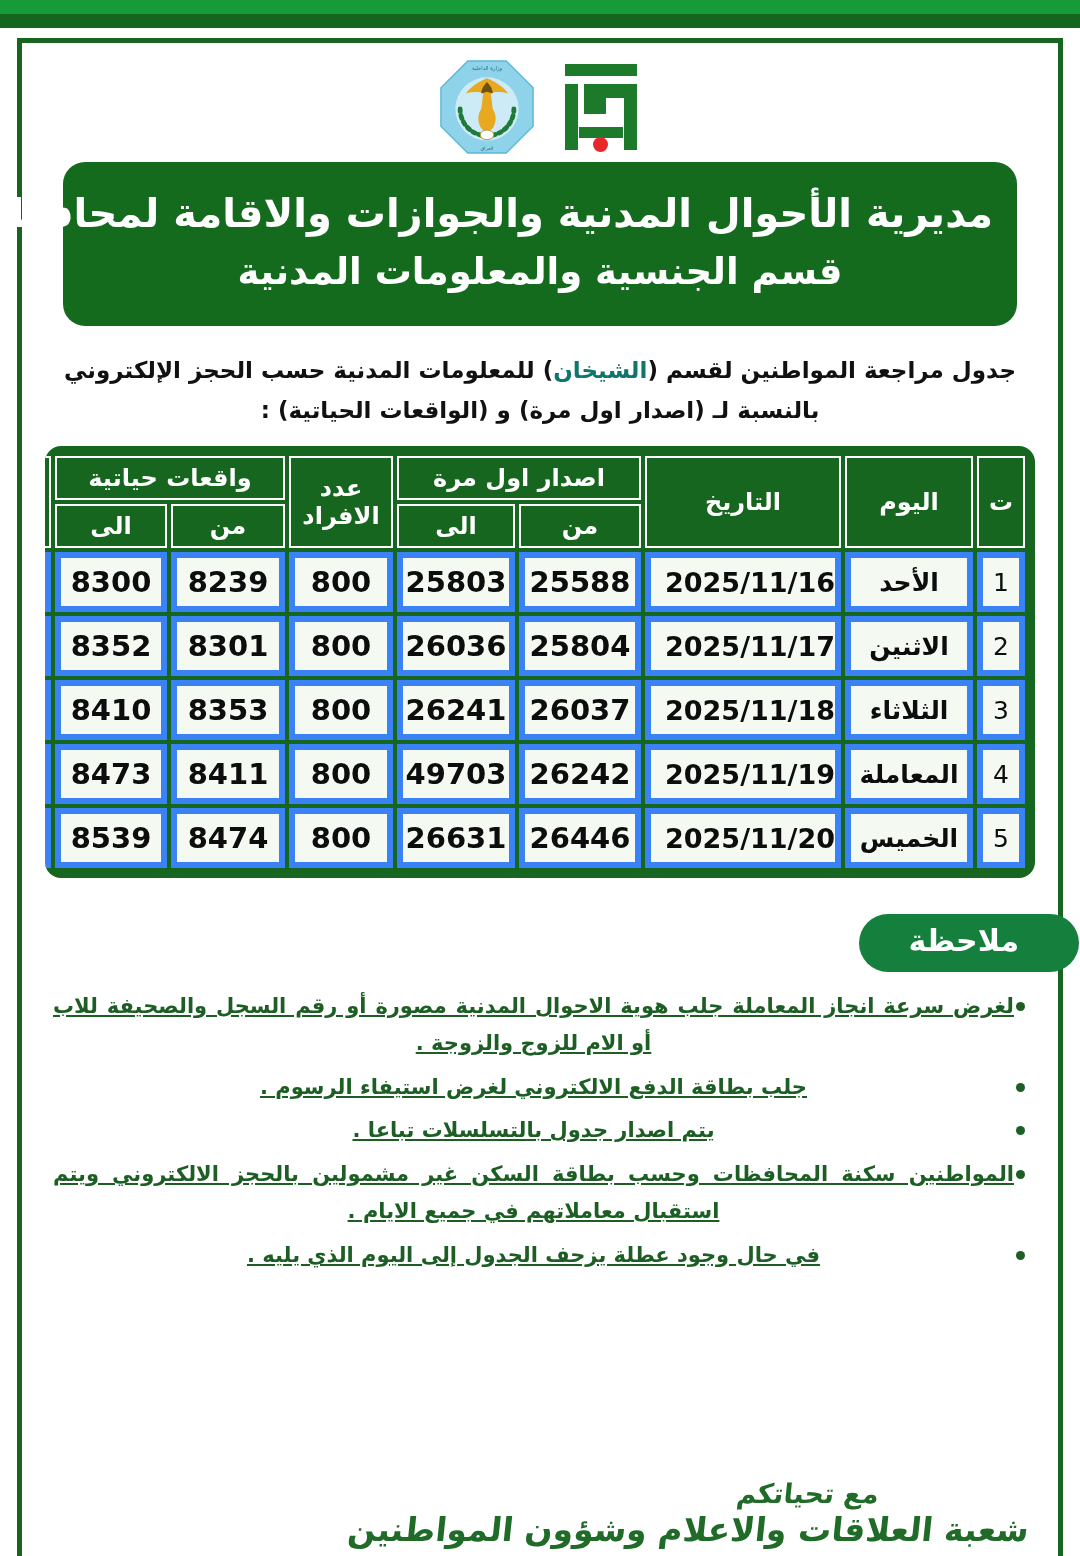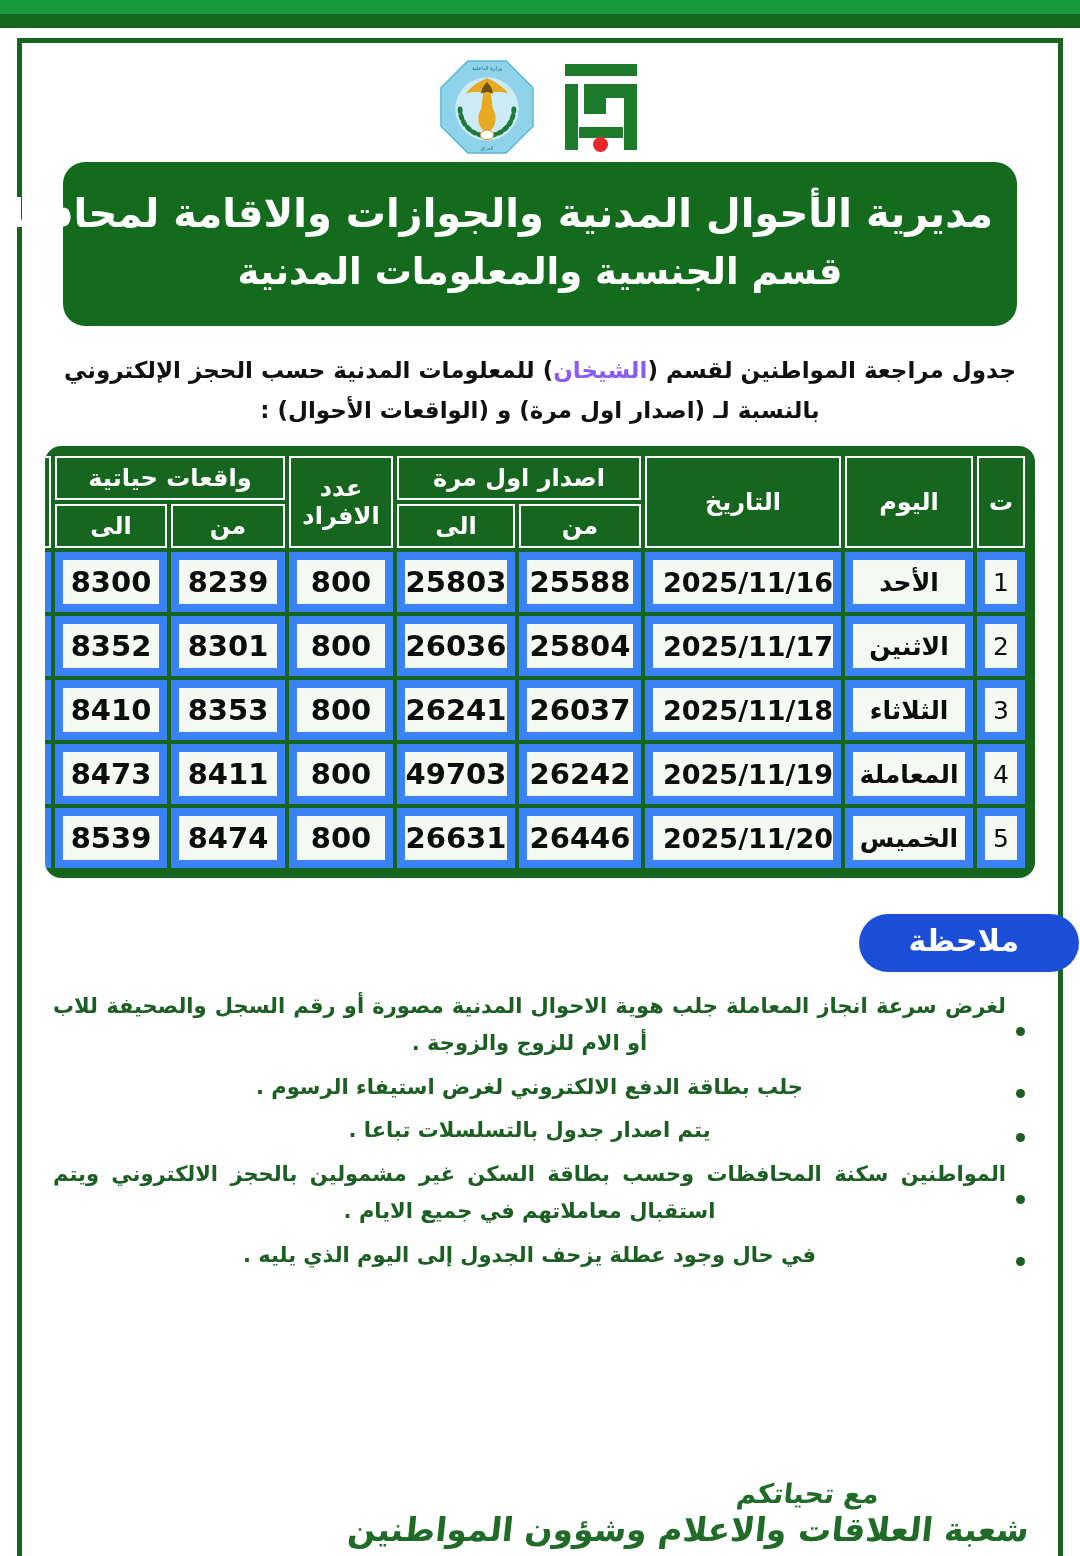--- a/index.html
+++ b/index.html
@@ -140,21 +140,21 @@
 
   
   .intro {
     margin: 24px 14px 0 14px;
     text-align: center;
     font-size: 23px;
     font-weight: 700;
     line-height: 1.75;
     color: #111111;
   }
-  .intro .hl { color: #8b5cf6; }
+  .intro .hl { color: #0f766e; }
 
   
   .table-wrap {
     margin: 16px 10px 0 10px;
     background: #17661f;
     border-radius: 16px;
     padding: 6px;
     overflow: hidden;
   }
   table.sched {
@@ -177,21 +177,21 @@
     border-bottom: 2px solid #ffffff;
   }
   table.sched td {
     background: #f4faf2;
     color: #0d0d0d;
     font-size: 29px;
     font-weight: 700;
     text-align: center;
     vertical-align: middle;
     height: 60px;
-    border: 8px solid #3b82f6;
+    border: 6px solid #3b82f6;
   }
   table.sched td.day {
     font-size: 25px;
   }
   table.sched td.idx {
     font-size: 25px;
     font-weight: 500;
   }
   table.sched td.date {
     font-size: 27px;
@@ -212,43 +212,44 @@
 
   
   .note-badge-row {
     margin-top: 36px;
     display: flex;
     justify-content: flex-start;
     position: relative;
     height: 58px;
   }
   .note-badge {
-    background: #1d4ed8;
+    background: #15803d;
     color: #ffffff;
     font-size: 30px;
     font-weight: 700;
     border-radius: 30px;
     padding: 10px 60px 12px 50px;
     margin-right: -34px;
     line-height: 1.1;
   }
 
   
   .notes {
     margin: 16px 20px 0 18px;
     color: #1c5e23;
     font-size: 21px;
     font-weight: 700;
     line-height: 1.75;
   }
   .note-item {
     display: flex;
-    align-items: center;
-    gap: 10px;
+    align-items: flex-start;
+    gap: 2px;
     margin-bottom: 7px;
+    text-decoration: underline;
   }
   .note-bullet {
     flex: 0 0 auto;
     width: 9px; height: 9px;
     border-radius: 50%;
     background: #1c5e23;
     margin-top: 14px;
   }
   .note-text {
     flex: 1 1 auto;
@@ -328,21 +329,21 @@
 
     <div class="banner">
       <div class="banner-line1">مديرية الأحوال المدنية والجوازات والاقامة لمحافظة نينوى</div>
       <div class="banner-line2">قسم الجنسية والمعلومات المدنية</div>
     </div>
 
     <div class="intro">
       <div>
         <span>جدول مراجعة المواطنين لقسم (</span><span class="hl">الشيخان</span><span>) للمعلومات المدنية حسب الحجز الإلكتروني</span>
       </div>
-      <div>بالنسبة لـ (اصدار اول مرة) و (الواقعات الأحوال) :</div>
+      <div>بالنسبة لـ (اصدار اول مرة) و (الواقعات الحياتية) :</div>
     </div>
 
     <div class="table-wrap">
       <table class="sched">
         <colgroup>
           <col class="c-idx">
             <col class="c-day">
             <col class="c-date">
           <col class="c-f-from">
             <col class="c-f-to">

